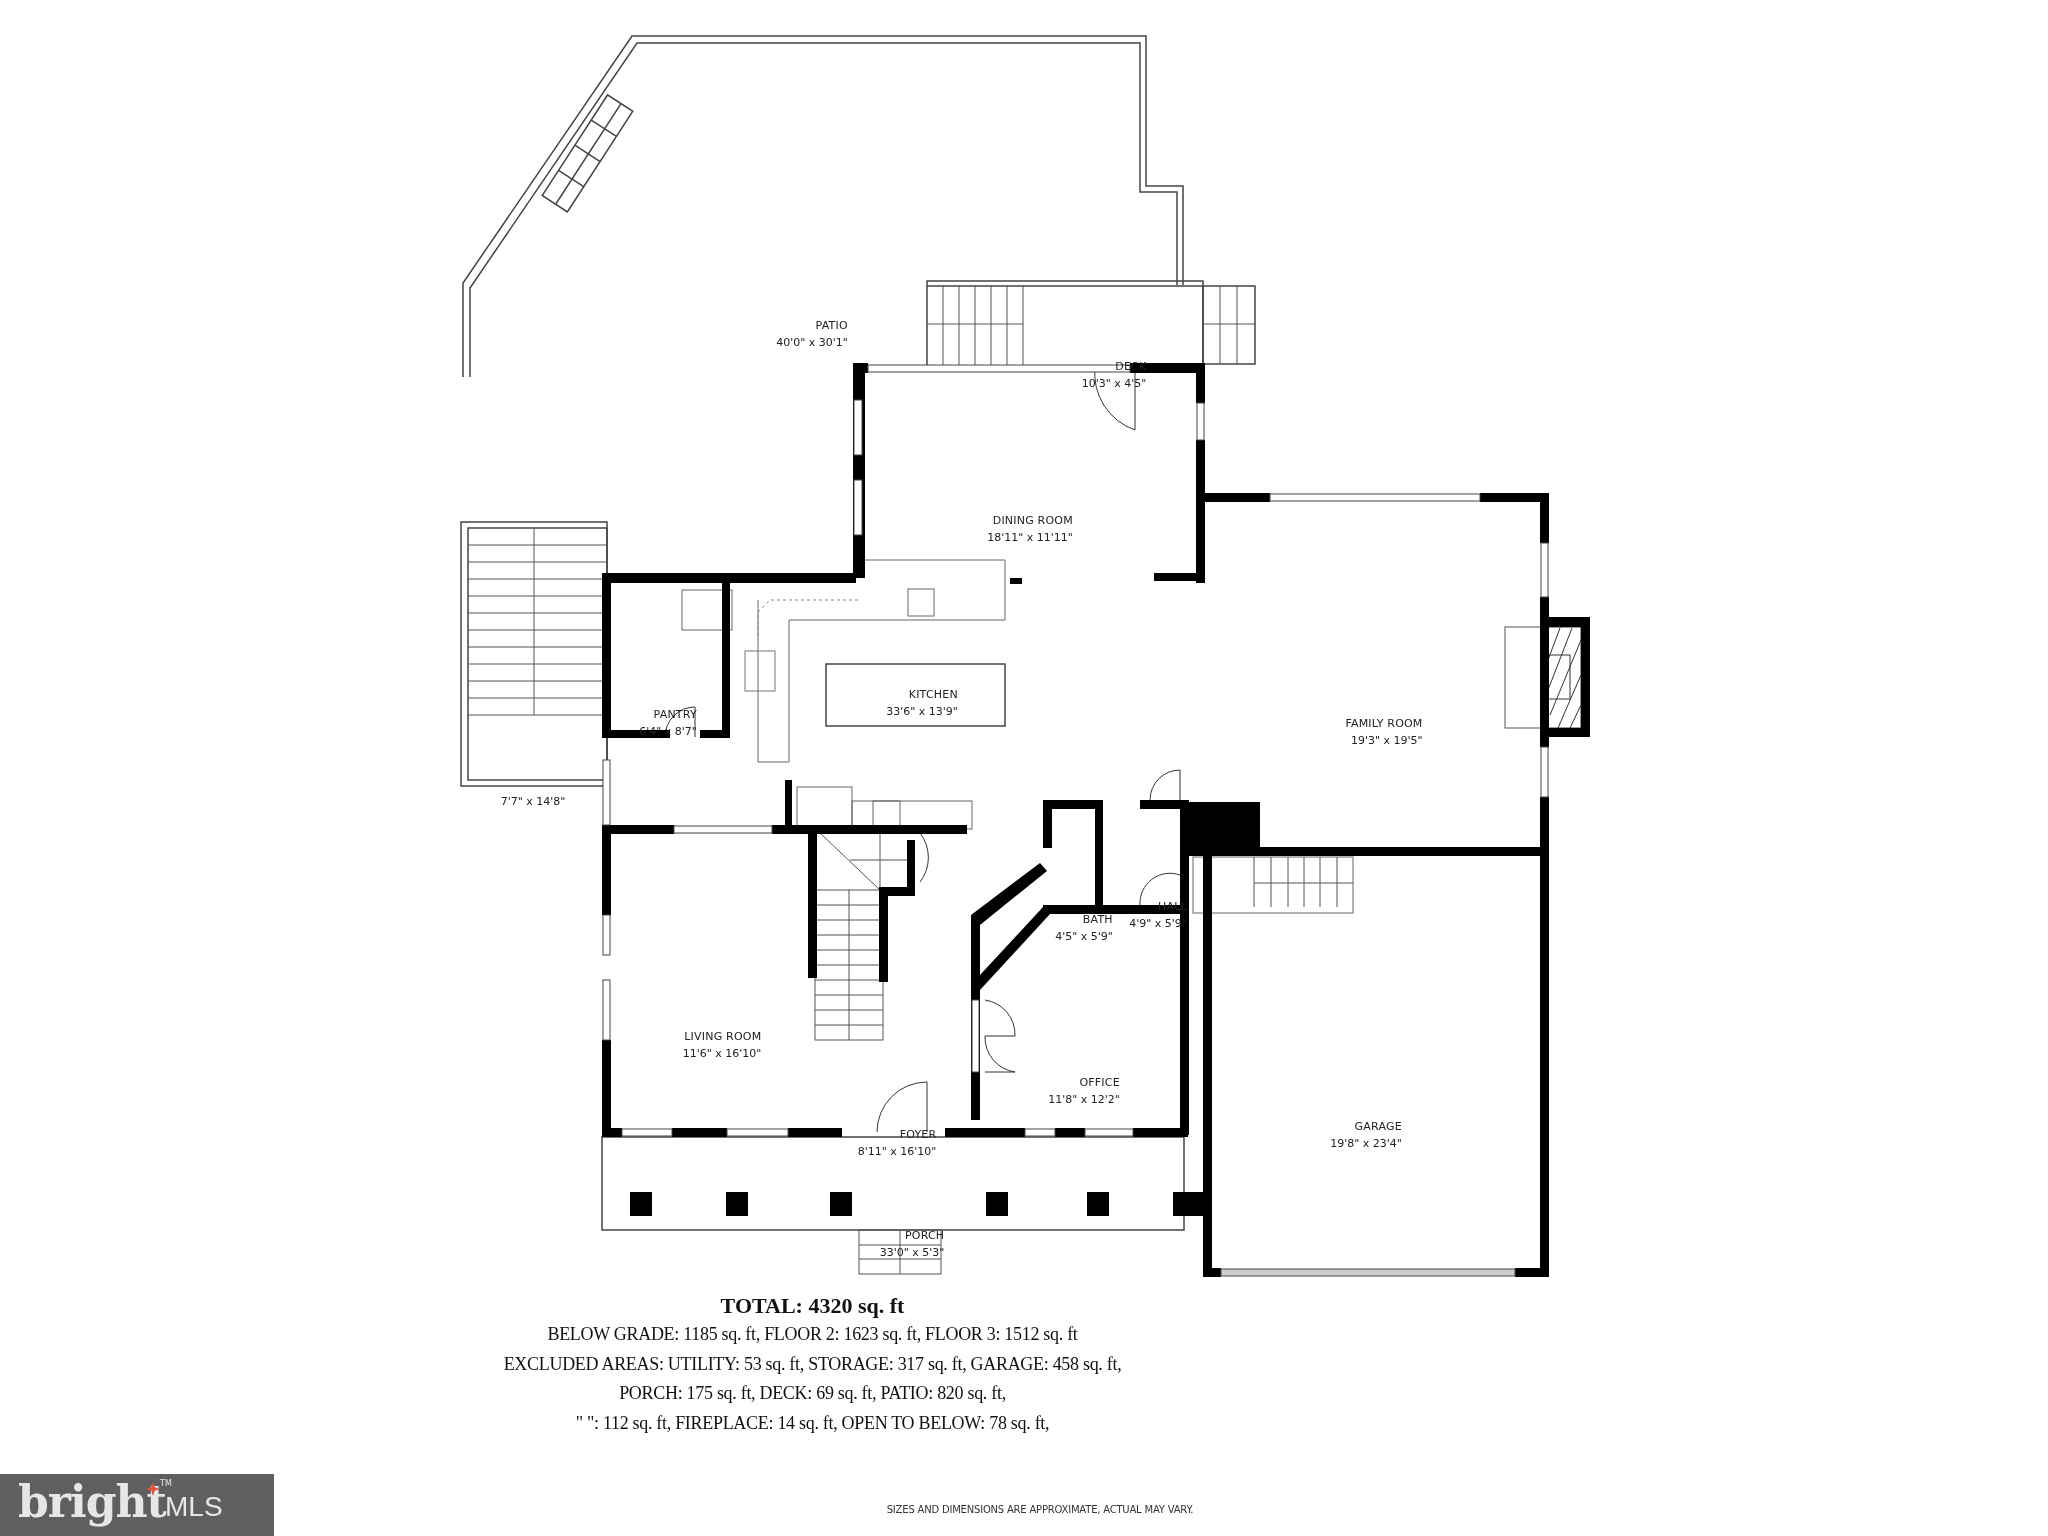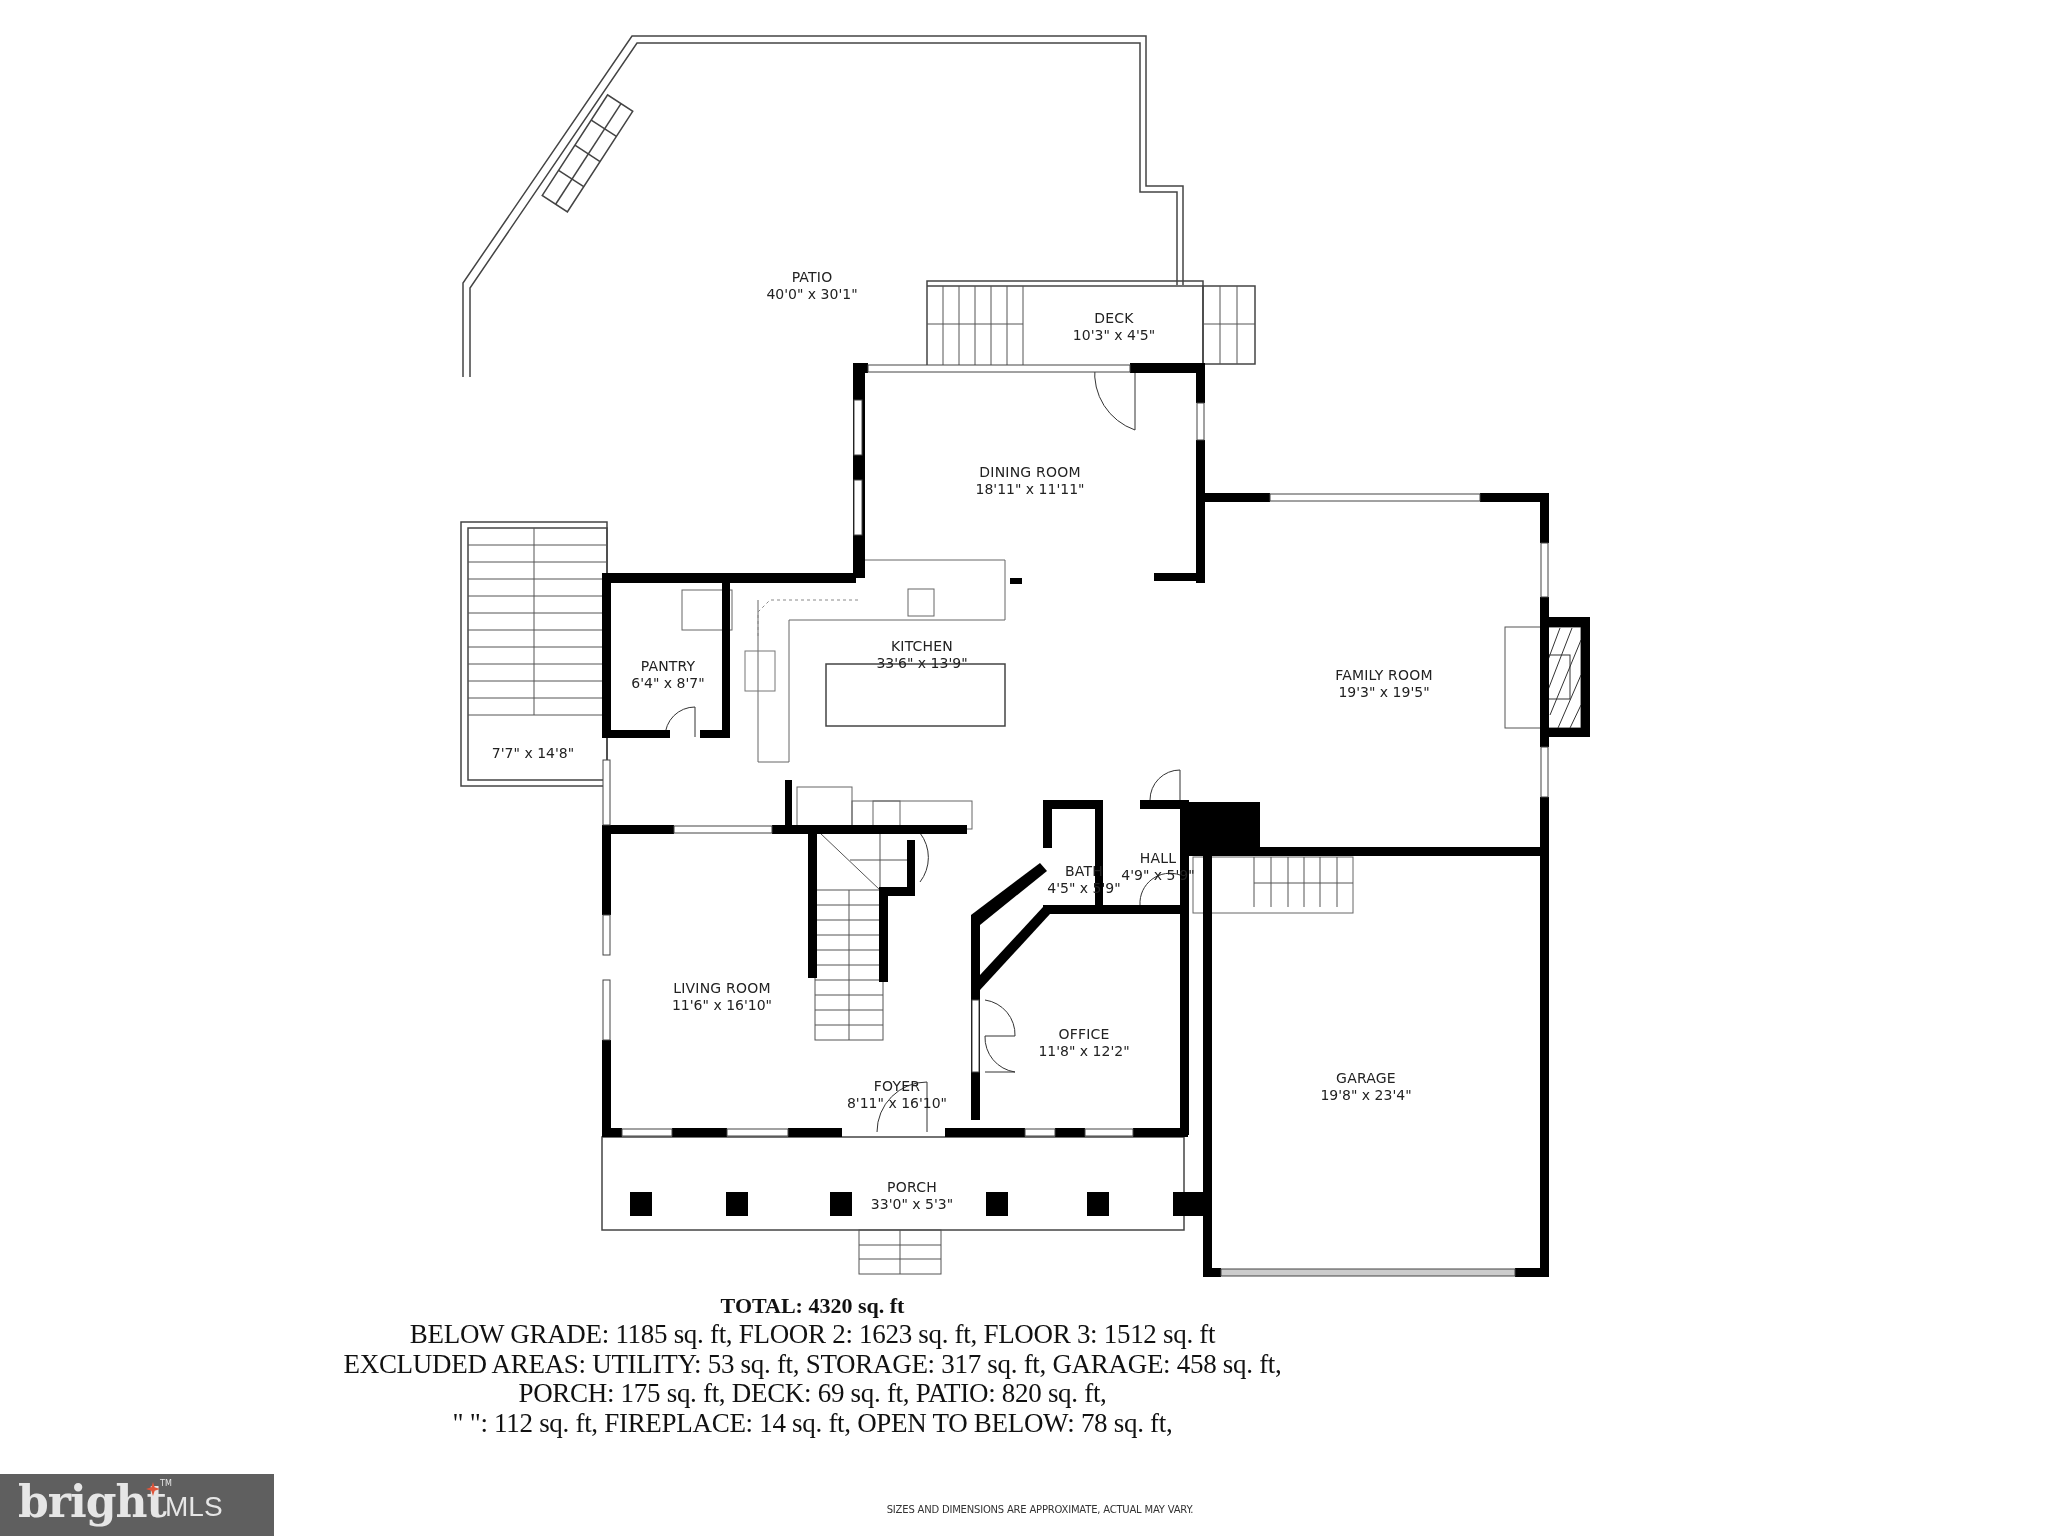--- a/index.html
+++ b/index.html
@@ -1,23 +1,23 @@
 <!DOCTYPE html>
 <html><head>
 <meta charset="utf-8">
 <style>
   html, body { margin:0; padding:0; background:#ffffff; }
   body { width:2048px; height:1536px; position:relative; overflow:hidden; font-family:"Liberation Sans", "DejaVu Sans", sans-serif; }
   #plan { position:absolute; left:0; top:0; width:2048px; height:1536px; }
-  .room-label { position:absolute; transform:translate(-50%,-50%); text-align:center; color:#222; font-family:"DejaVu Sans", sans-serif; font-size:14px; line-height:17px; white-space:nowrap; }
+  .room-label { position:absolute; transform:translate(-50%,-50%); text-align:right; color:#222; font-family:"DejaVu Sans", sans-serif; font-size:11px; line-height:17px; white-space:nowrap;margin-top:48px; }
   .room-label .name { display:block; letter-spacing:0.2px; }
   .room-label .dims { display:block; }
   #summary { position:absolute; left:0; width:1625px; top:1292px; text-align:center; color:#111; font-family:Liberation Serif, serif; }
   #summary .total { font-weight:bold; font-size:22px; line-height:28px; }
-  #summary .line { font-size:27px; line-height:29.5px; letter-spacing:-0.3px; }
+  #summary .line { font-size:18px; line-height:29.5px; letter-spacing:-0.3px; }
   #disclaimer { position:absolute; left:0; width:2048px; top:1504px; text-align:center; font-size:10px; color:#333; font-family:"DejaVu Sans", sans-serif; letter-spacing:-0.2px;padding-left:16px; }
   #watermark { position:absolute; left:0; top:1474px; width:253px; height:62px; background:#5f5f5f;padding-left:21px; }
   #watermark .word { position:absolute; left:18px; top:2px; font-family:"DejaVu Serif", serif; font-weight:bold; font-size:44px; color:#e6e6e6; letter-spacing:-1px; }
   #watermark .mls { position:absolute; left:165px; top:17px; font-family:Liberation Sans, sans-serif; font-size:28px; color:#e6e6e6; }
   #watermark .star { position:absolute; left:146px; top:8px; width:14px; height:14px; background:#e0553a; clip-path:polygon(50% 0,62% 38%,100% 50%,62% 62%,50% 100%,38% 62%,0 50%,38% 38%); }
   #watermark .tm { position:absolute; left:160px; top:5px; font-size:8px; color:#e6e6e6; font-family:"DejaVu Sans", sans-serif; }
 </style>
 </head>
 <body>
 

